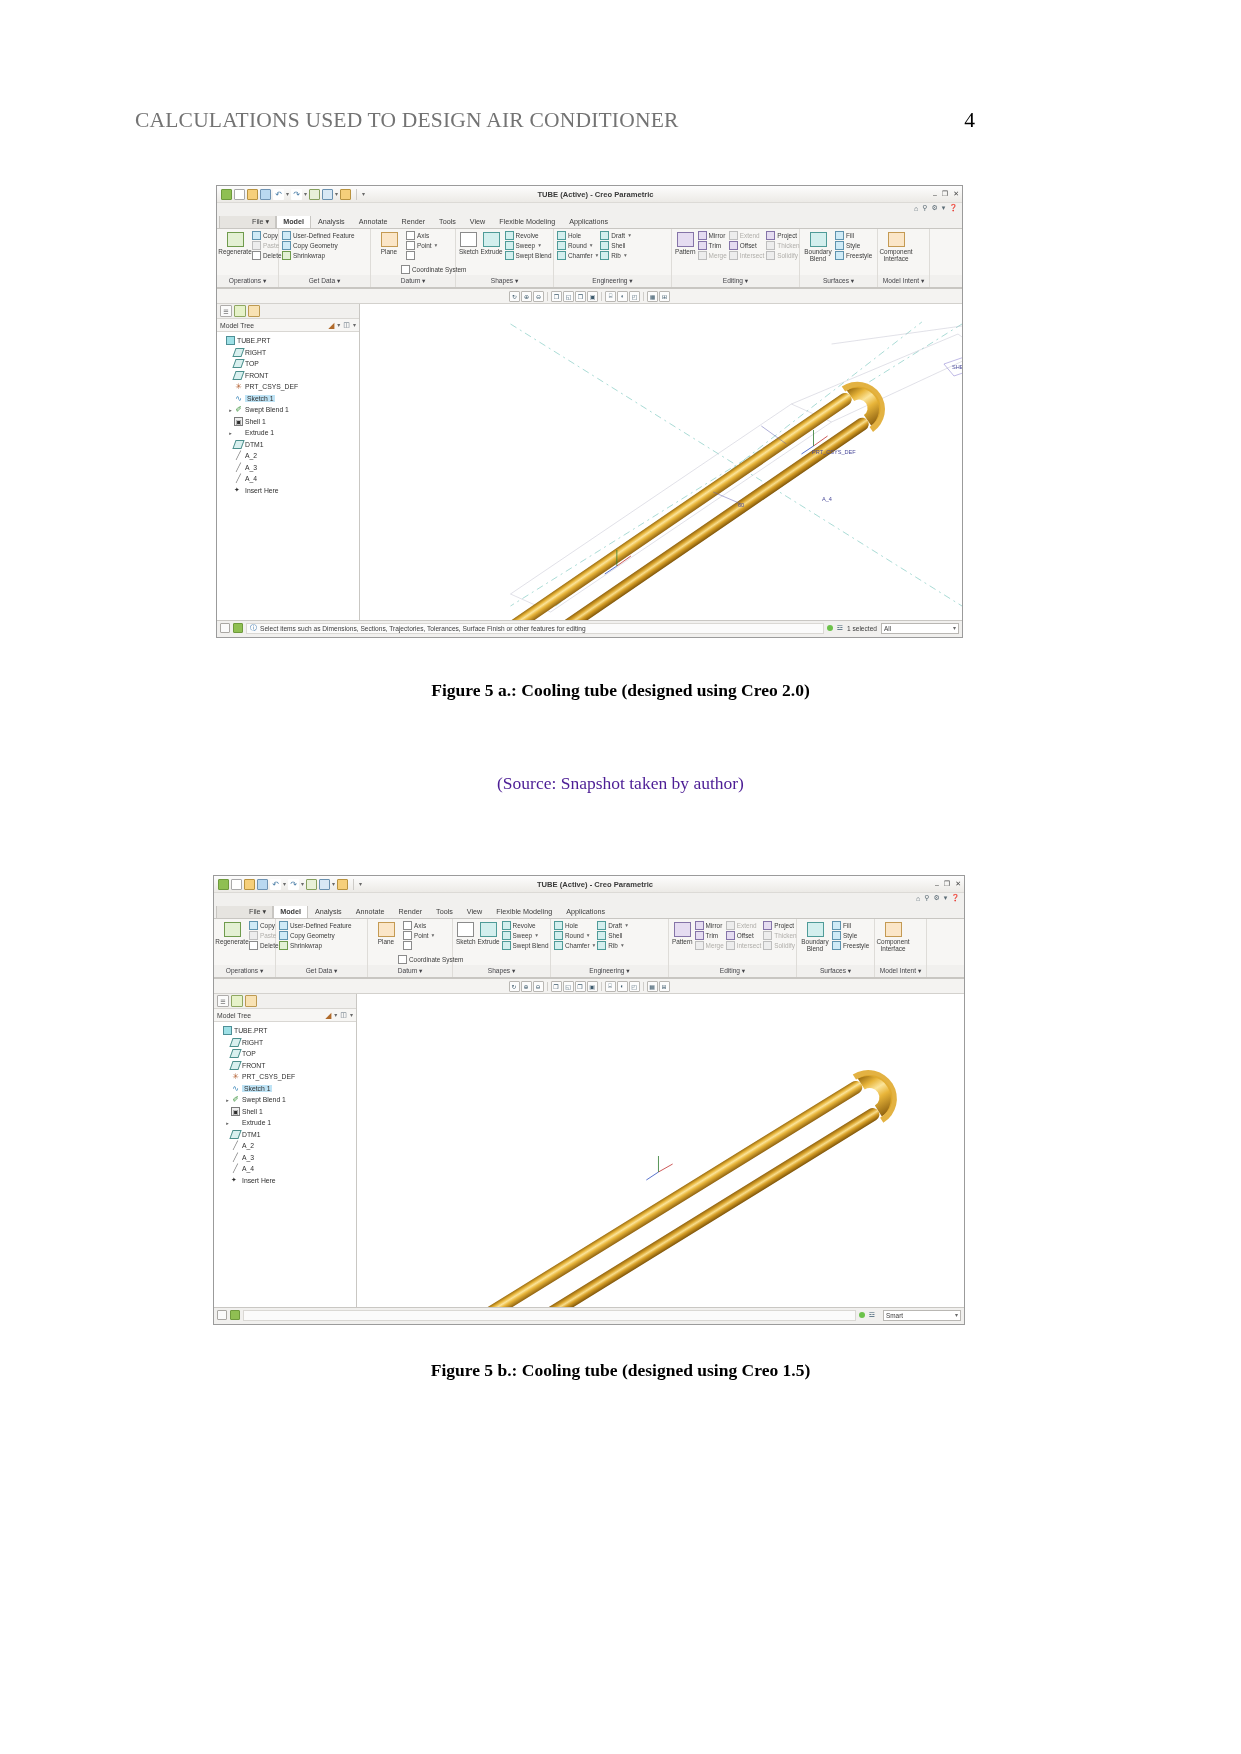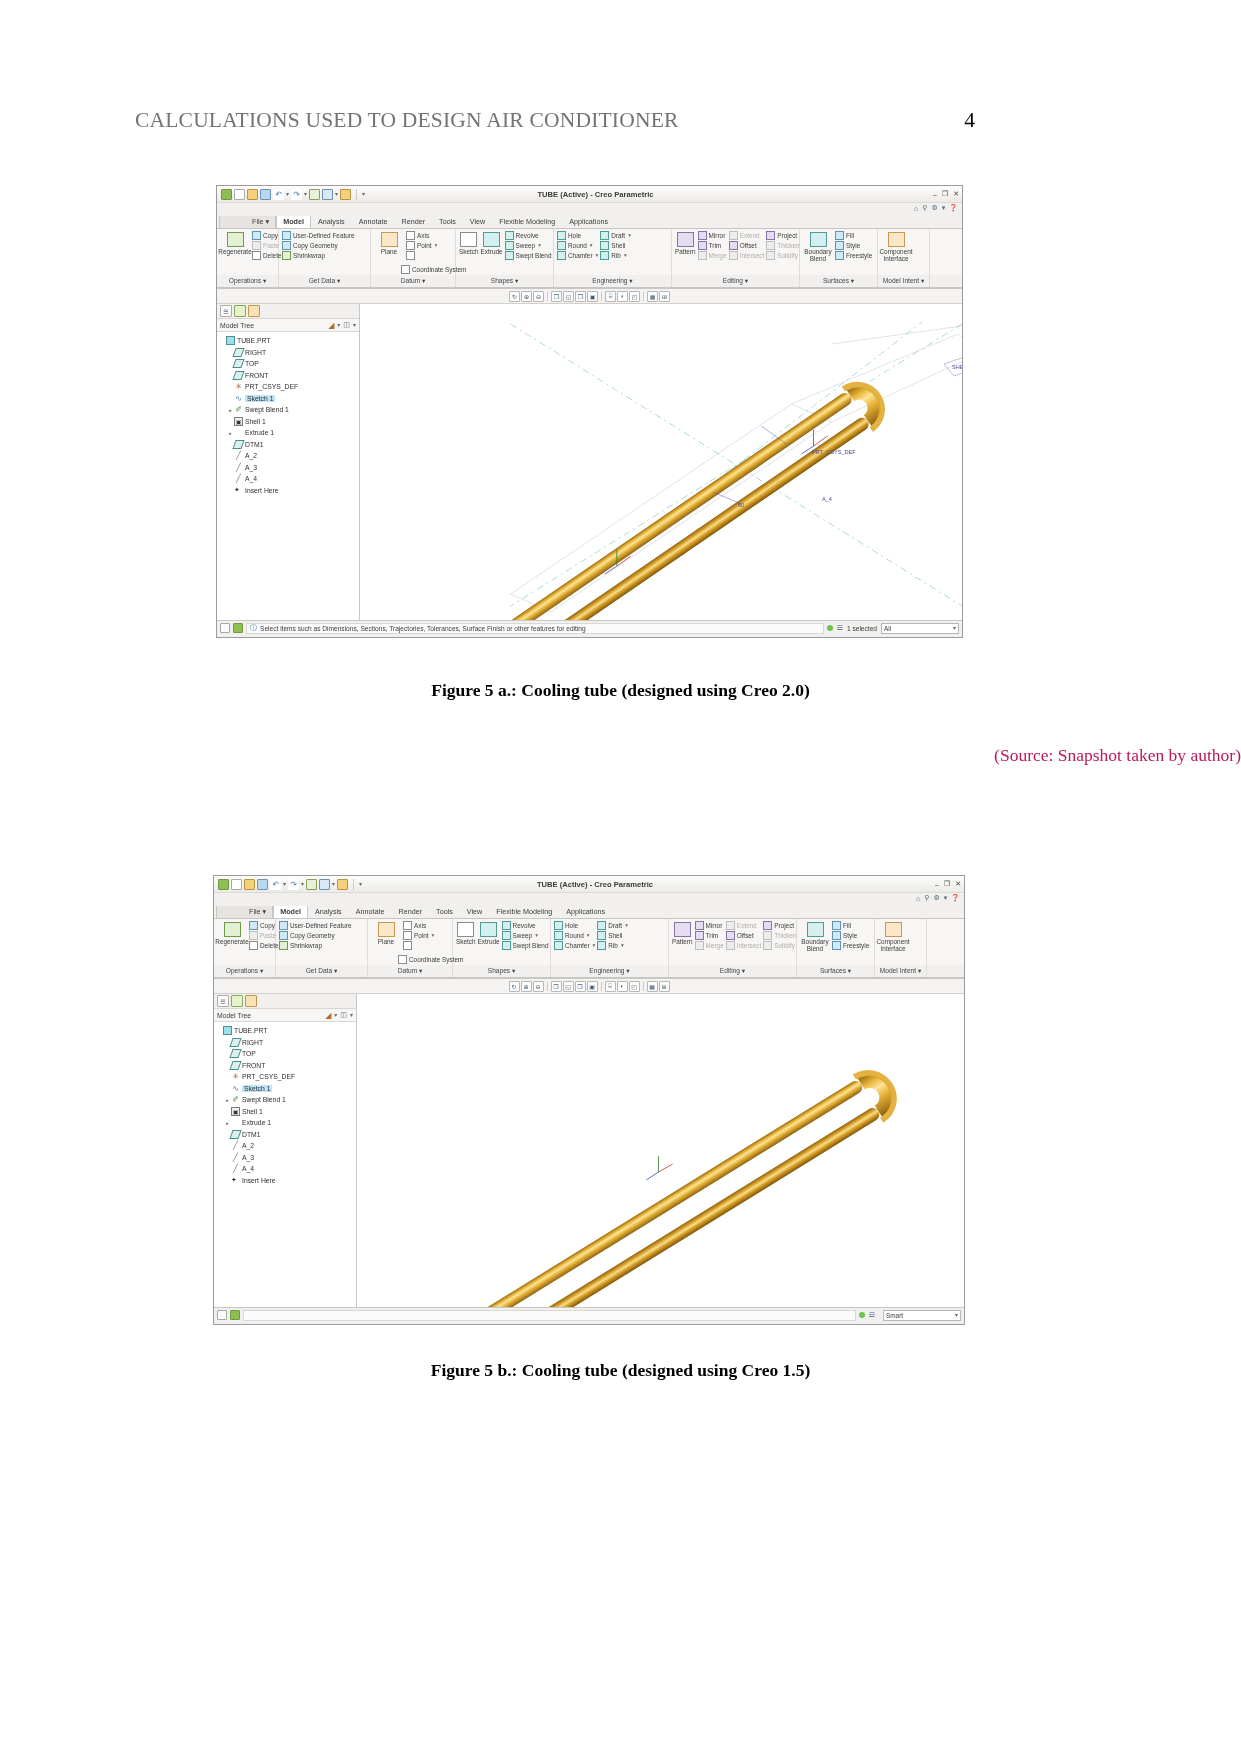--- a/index.html
+++ b/index.html
@@ -15,22 +15,22 @@
   }
   .page-header .ttl{font-size:21.5px;letter-spacing:.2px;color:#737373;}
   .page-header .pno{font-size:21.5px;color:#000;}
 
   
   .fig-caption{
     position:absolute;width:100%;text-align:center;
     font-weight:bold;font-size:17.5px;color:#000;
   }
   .fig-source{
-    position:absolute;width:100%;text-align:right;
-    font-size:17.5px;color:#be185d;
+    position:absolute;width:100%;text-align:center;
+    font-size:17.5px;color:#4c1d95;margin-top:28px;
   }
 
   
   .creo{
     position:absolute;background:#f1f0ee;
     border:1px solid #9b9b9b;
     font-family:"Liberation Sans", sans-serif;
     color:#3b3b3b;overflow:hidden;
   }
   .creo *{box-sizing:border-box;}

